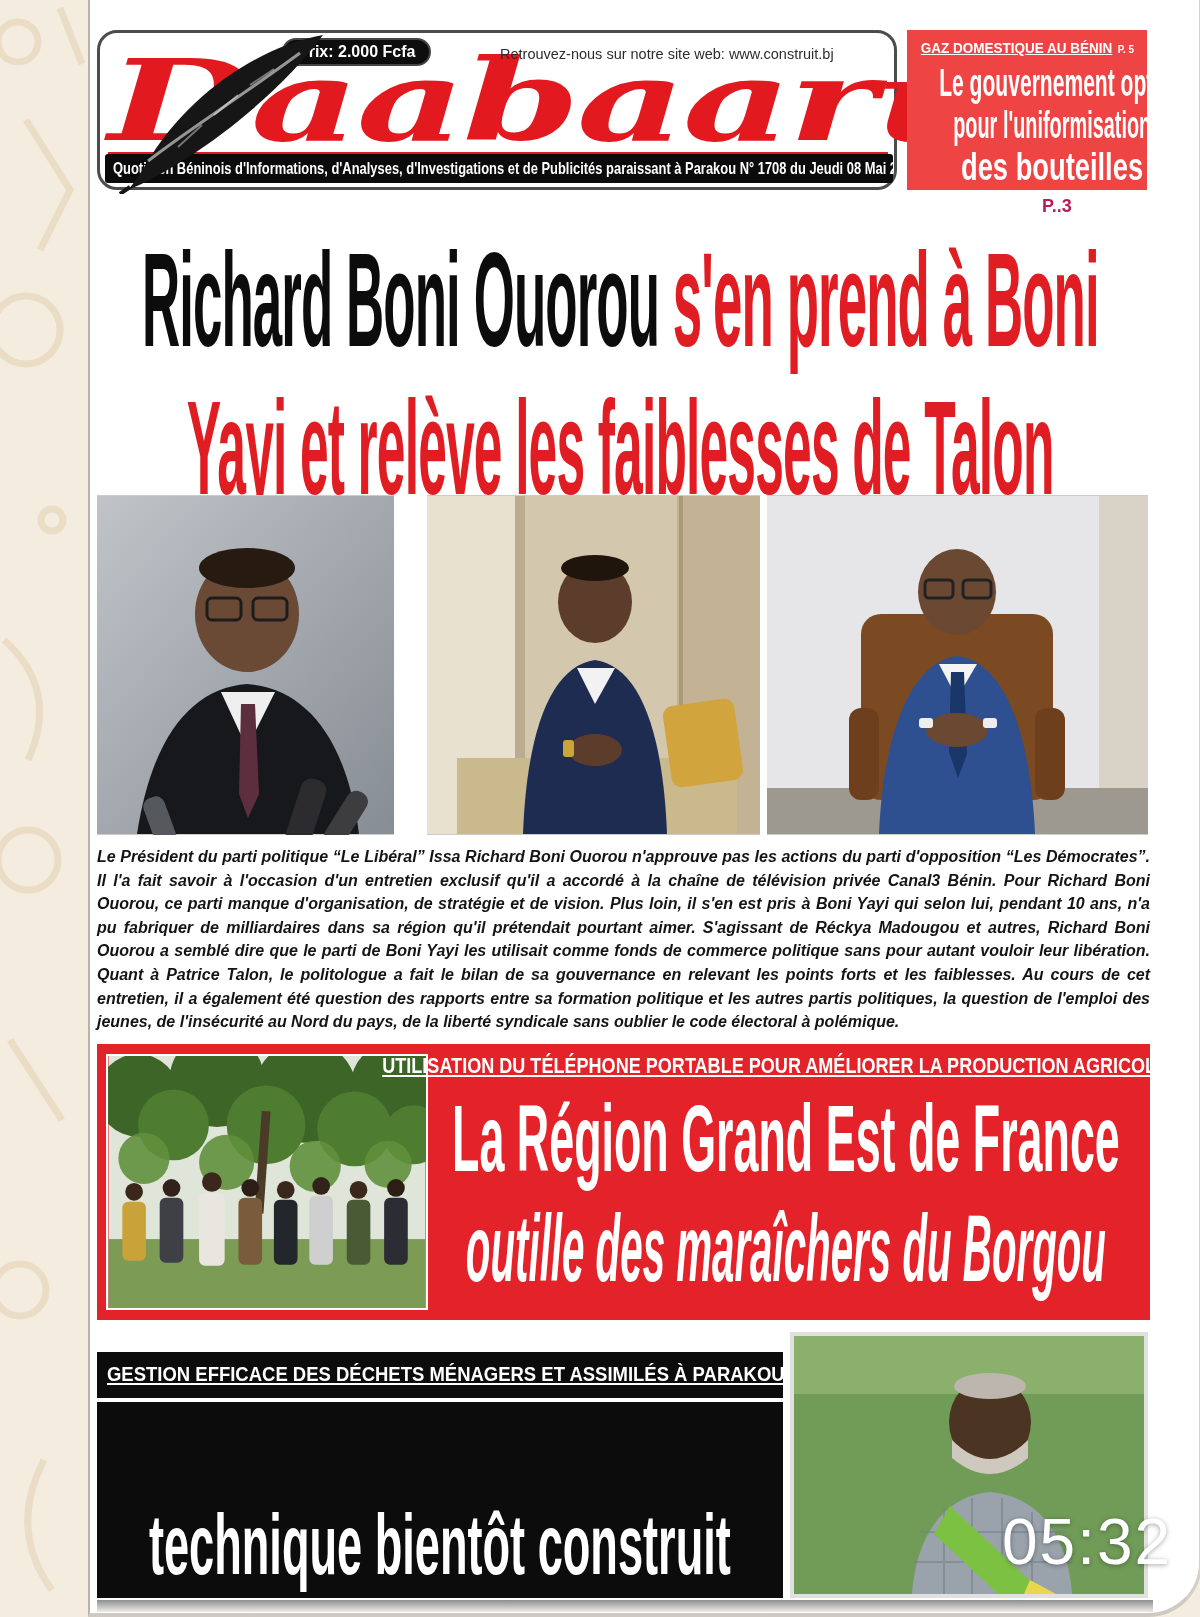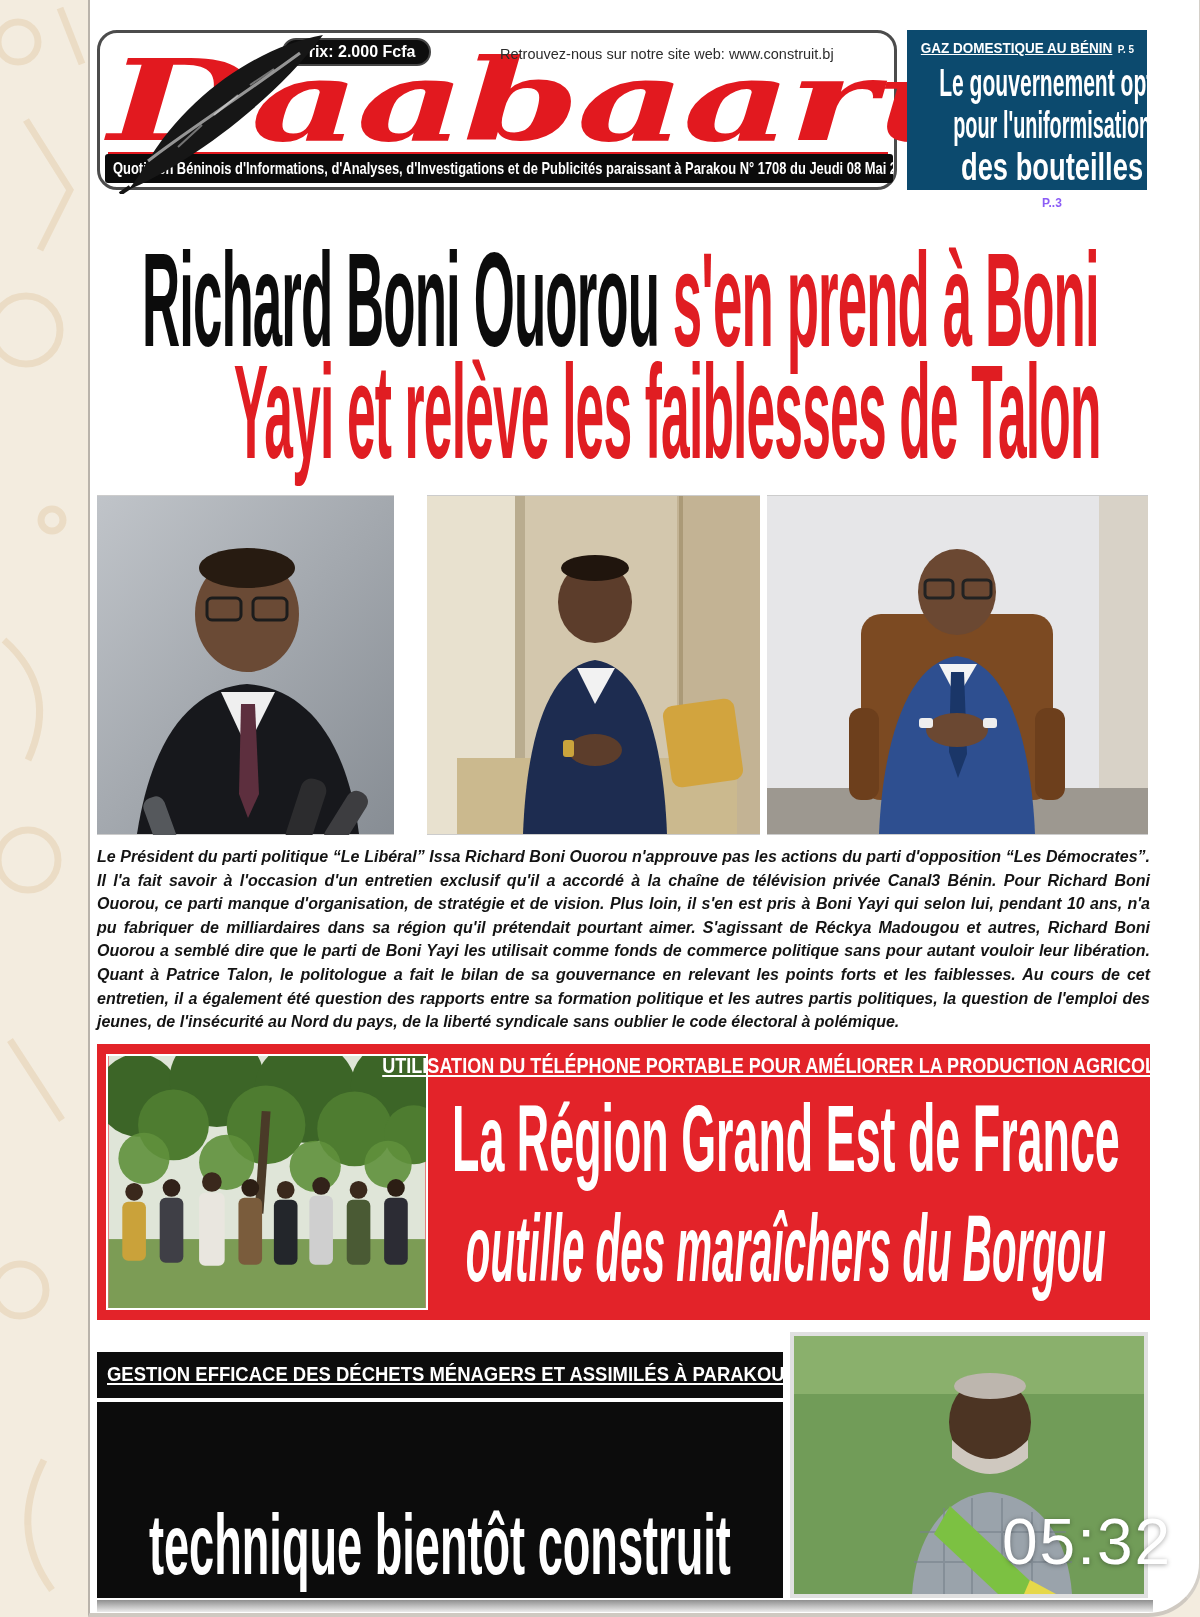--- a/index.html
+++ b/index.html
@@ -33,35 +33,35 @@
     font-size:112px;line-height:1.1;color:#e2191f;letter-spacing:-2px;
   }
   .quill{position:absolute;left:18px;top:-4px;width:215px;height:165px;z-index:3;}
   .underline-red{position:absolute;left:8px;top:119px;width:780px;height:5px;background:#e2191f;}
   .tagline{position:absolute;left:10px;top:127px;font-size:15px;font-weight:bold;font-style:italic;color:#222;}
   .strip{position:absolute;left:5px;bottom:4px;width:788px;height:29px;background:#0b0b0b;border-radius:3px;color:#fff;overflow:hidden;}
   .strip .sq{padding:5px 0 0 8px;}
   .strip .sq>span{font-size:17px;font-weight:bold;line-height:20px;}
 
   
-  .gazbox{position:absolute;left:817px;top:30px;width:240px;height:160px;background:#0c4a6e;color:#fff;}
+  .gazbox{position:absolute;left:817px;top:30px;width:240px;height:160px;background:#ef4444;color:#fff;}
   .gaz-kick{position:absolute;top:9px;left:0;width:100%;}
   .gaz-kick .k{font-size:15px;font-weight:bold;text-decoration:underline;}
   .gaz-kick .pg{font-size:11px;font-weight:bold;margin-left:6px;}
   .gaz-lines{position:absolute;top:32px;left:0;width:100%;margin-left:25px;}
   .gaz-lines .sq>span{font-size:39px;font-weight:bold;line-height:42px;color:#fff;}
-  .p3ref{position:absolute;left:952px;top:196px;font-weight:bold;font-size:12px;color:#8b5cf6;}
+  .p3ref{position:absolute;left:952px;top:196px;font-weight:bold;font-size:18px;color:#be185d;}
 
   
   .lead-kick{position:absolute;left:0;top:194px;width:1060px;text-align:center;}
   .lead-kick>span{font-size:27px;font-weight:bold;color:#0d0d0d;border-bottom:3px solid #0d0d0d;padding:0 6px;display:inline-block;}
   .hl{position:absolute;left:0;width:1060px;}
   .hl .sq>span{font-size:120px;font-weight:bold;line-height:120px;letter-spacing:-2px;}
   .hl1{top:232px;}
-  .hl2{top:344px;margin-left:47px;}
+  .hl2{top:380px;}
   .hl .blk{color:#0c0c0c;}
   .hl .red{color:#e01d22;}
 
   .ph{position:absolute;top:495px;height:340px;overflow:hidden;background:#ccc;}
   .ph svg{display:block;width:100%;height:100%;}
   .ph1{left:7px;width:297px;}
   .ph2{left:337px;width:333px;}
   .ph3{left:677px;width:381px;}
 
   .body-text{

